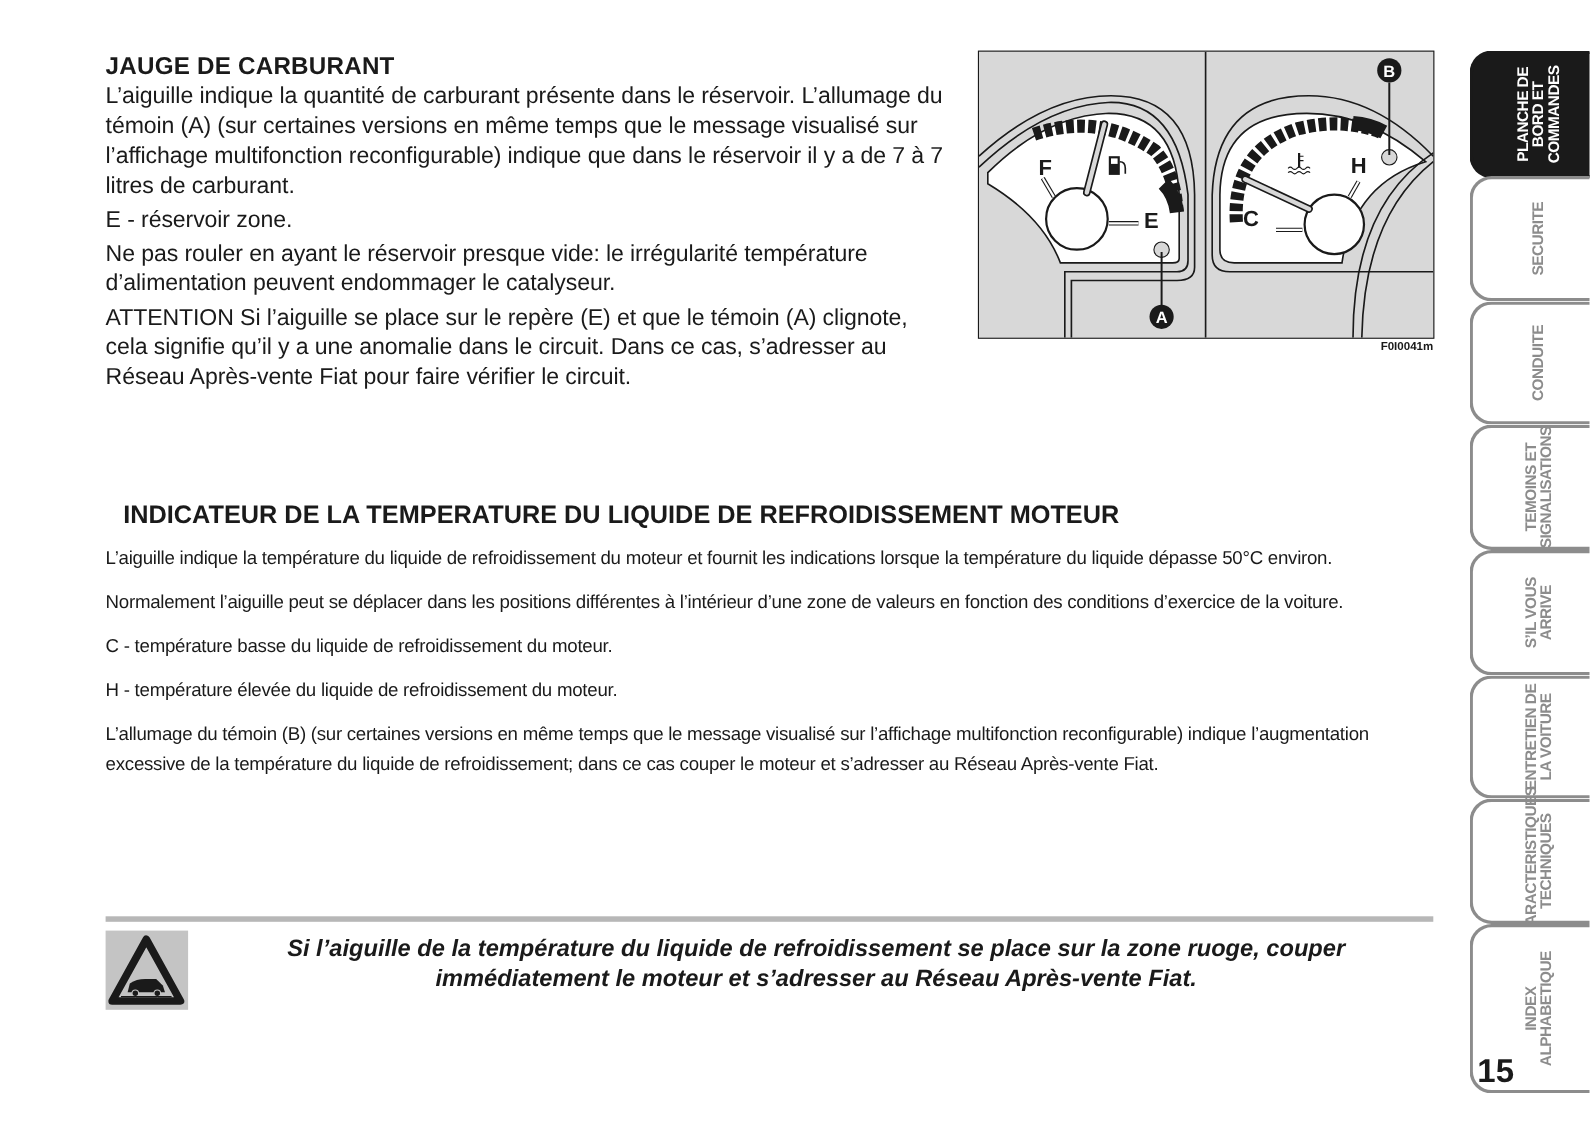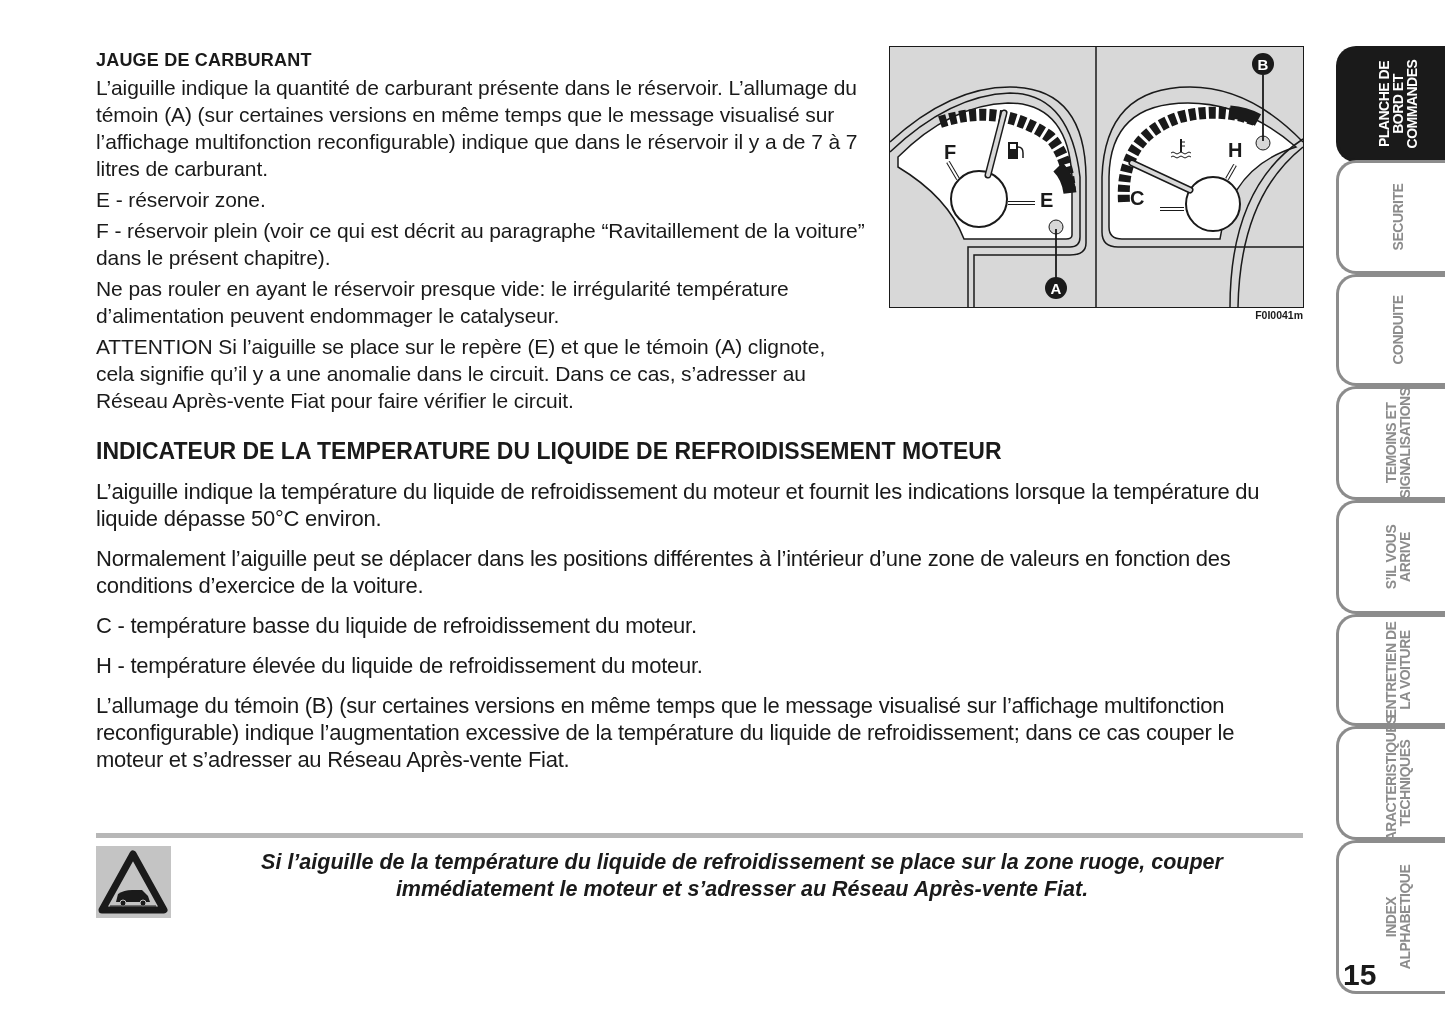--- a/index.html
+++ b/index.html
@@ -1,23 +1,23 @@
 <!DOCTYPE html>
 <html><head>
 <meta charset="utf-8">
 <style>
   html, body { margin: 0; padding: 0; background: #ffffff; }
   body { width: 1445px; height: 1026px; position: relative; overflow: hidden;
          font-family: "Liberation Sans", "DejaVu Sans", sans-serif; color: #1a1a1a; }
   .col-left { position: absolute; left: 96px; top: 46px; width: 770px; }
-  .h1 { font-weight: bold; font-size: 18px; letter-spacing: 0.2px; line-height: 28px; margin: 0; }
+  .h1 { font-weight: bold; font-size: 22px; letter-spacing: 0.2px; line-height: 28px; margin: 0; }
   .p { font-size: 21px; line-height: 27px; margin: 0 0 4px 0; letter-spacing: -0.1px; }
   .full { position: absolute; left: 96px; width: 1210px; }
-  .h2 { font-weight: bold; font-size: 23px; line-height: 28px; margin: 0; }
-  .p2 { font-size: 22px; line-height: 27px; margin: 0 0 13px 0; letter-spacing: -0.25px; }
+  .h2 { font-weight: bold; font-size: 23px; line-height: 28px; margin: 16px; }
+  .p2 { font-size: 17px; line-height: 27px; margin: 0 0 13px 0; letter-spacing: -0.25px; }
   .divider { position: absolute; left: 96px; top: 833px; width: 1207px; height: 5px; background: #b7b7b7; }
   .warn-box { position: absolute; left: 96px; top: 846px; width: 75px; height: 72px; background: #c4c4c4; }
   .warn-text { position: absolute; left: 192px; top: 849px; width: 1100px; font-size: 21.5px; line-height: 27px;
                font-weight: bold; font-style: italic; color: #1a1a1a; text-align: center; }
   .figure { position: absolute; left: 889px; top: 46px; width: 413px; height: 260px; border: 1.5px solid #1a1a1a; background: #d8d8d8; }
   .fig-code { position: absolute; left: 1200px; top: 309px; width: 103px; text-align: right; font-size: 10.5px; font-weight: bold; color: #1a1a1a; }
   
   .tabs { position: absolute; left: 1336px; top: 46px; width: 109px; }
   .tab { position: absolute; left: 0; width: 120px; border: 3px solid #8c8c8c; border-right: none; border-radius: 20px 0 0 20px;
          background: #fff; box-sizing: border-box; }
@@ -28,21 +28,20 @@
   .tab.active .tab-label { color: #ffffff; }
   .page-num { position: absolute; left: 1343px; top: 958px; font-size: 30px; font-weight: bold; color: #1a1a1a; }
 </style>
 </head>
 <body>
 
 <div class="col-left">
   <h1 class="h1">JAUGE DE CARBURANT</h1>
   <p class="p">L’aiguille indique la quantité de carburant présente dans le réservoir. L’allumage du témoin (A) (sur certaines versions en même temps que le message visualisé sur l’affichage multifonction reconfigurable) indique que dans le réservoir il y a de 7 à 7 litres de carburant.</p>
   <p class="p">E - réservoir zone.</p>
-  <p class="p">F - réservoir plein (voir ce qui est décrit au paragraphe “Ravitaillement de la voiture” dans le présent chapitre).</p>
   <p class="p">Ne pas rouler en ayant le réservoir presque vide: le irrégularité température d’alimentation peuvent endommager le catalyseur.</p>
   <p class="p">ATTENTION Si l’aiguille se place sur le repère (E) et que le témoin (A) clignote, cela signifie qu’il y a une anomalie dans le circuit. Dans ce cas, s’adresser au Réseau Après-vente Fiat pour faire vérifier le circuit.</p>
 </div>
 
 <div class="figure">
   <svg width="413" height="260" viewBox="0 0 413 260">
 
     <line x1="206" y1="0" x2="206" y2="260" stroke="#1a1a1a" stroke-width="1.5"></line>
 
     <g>

